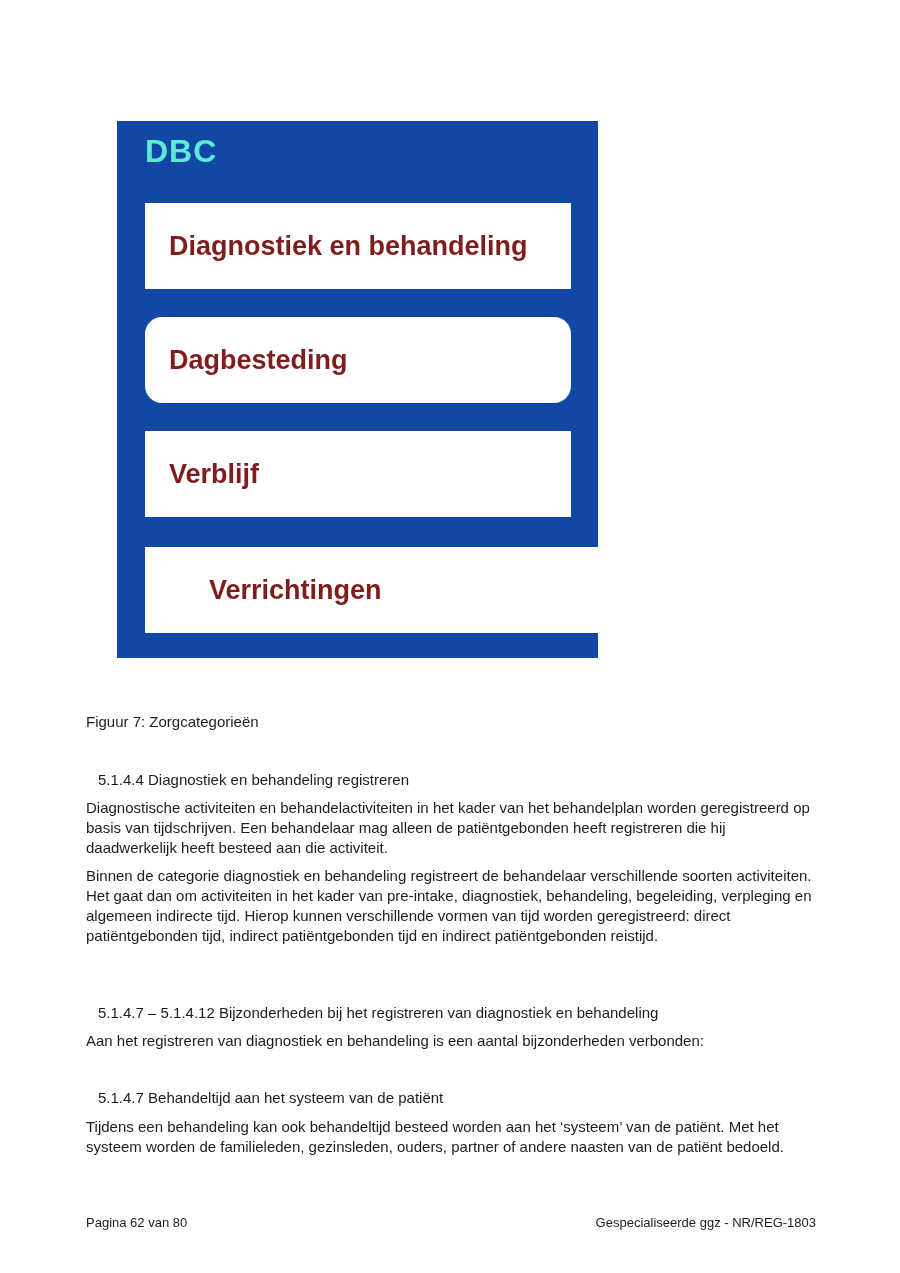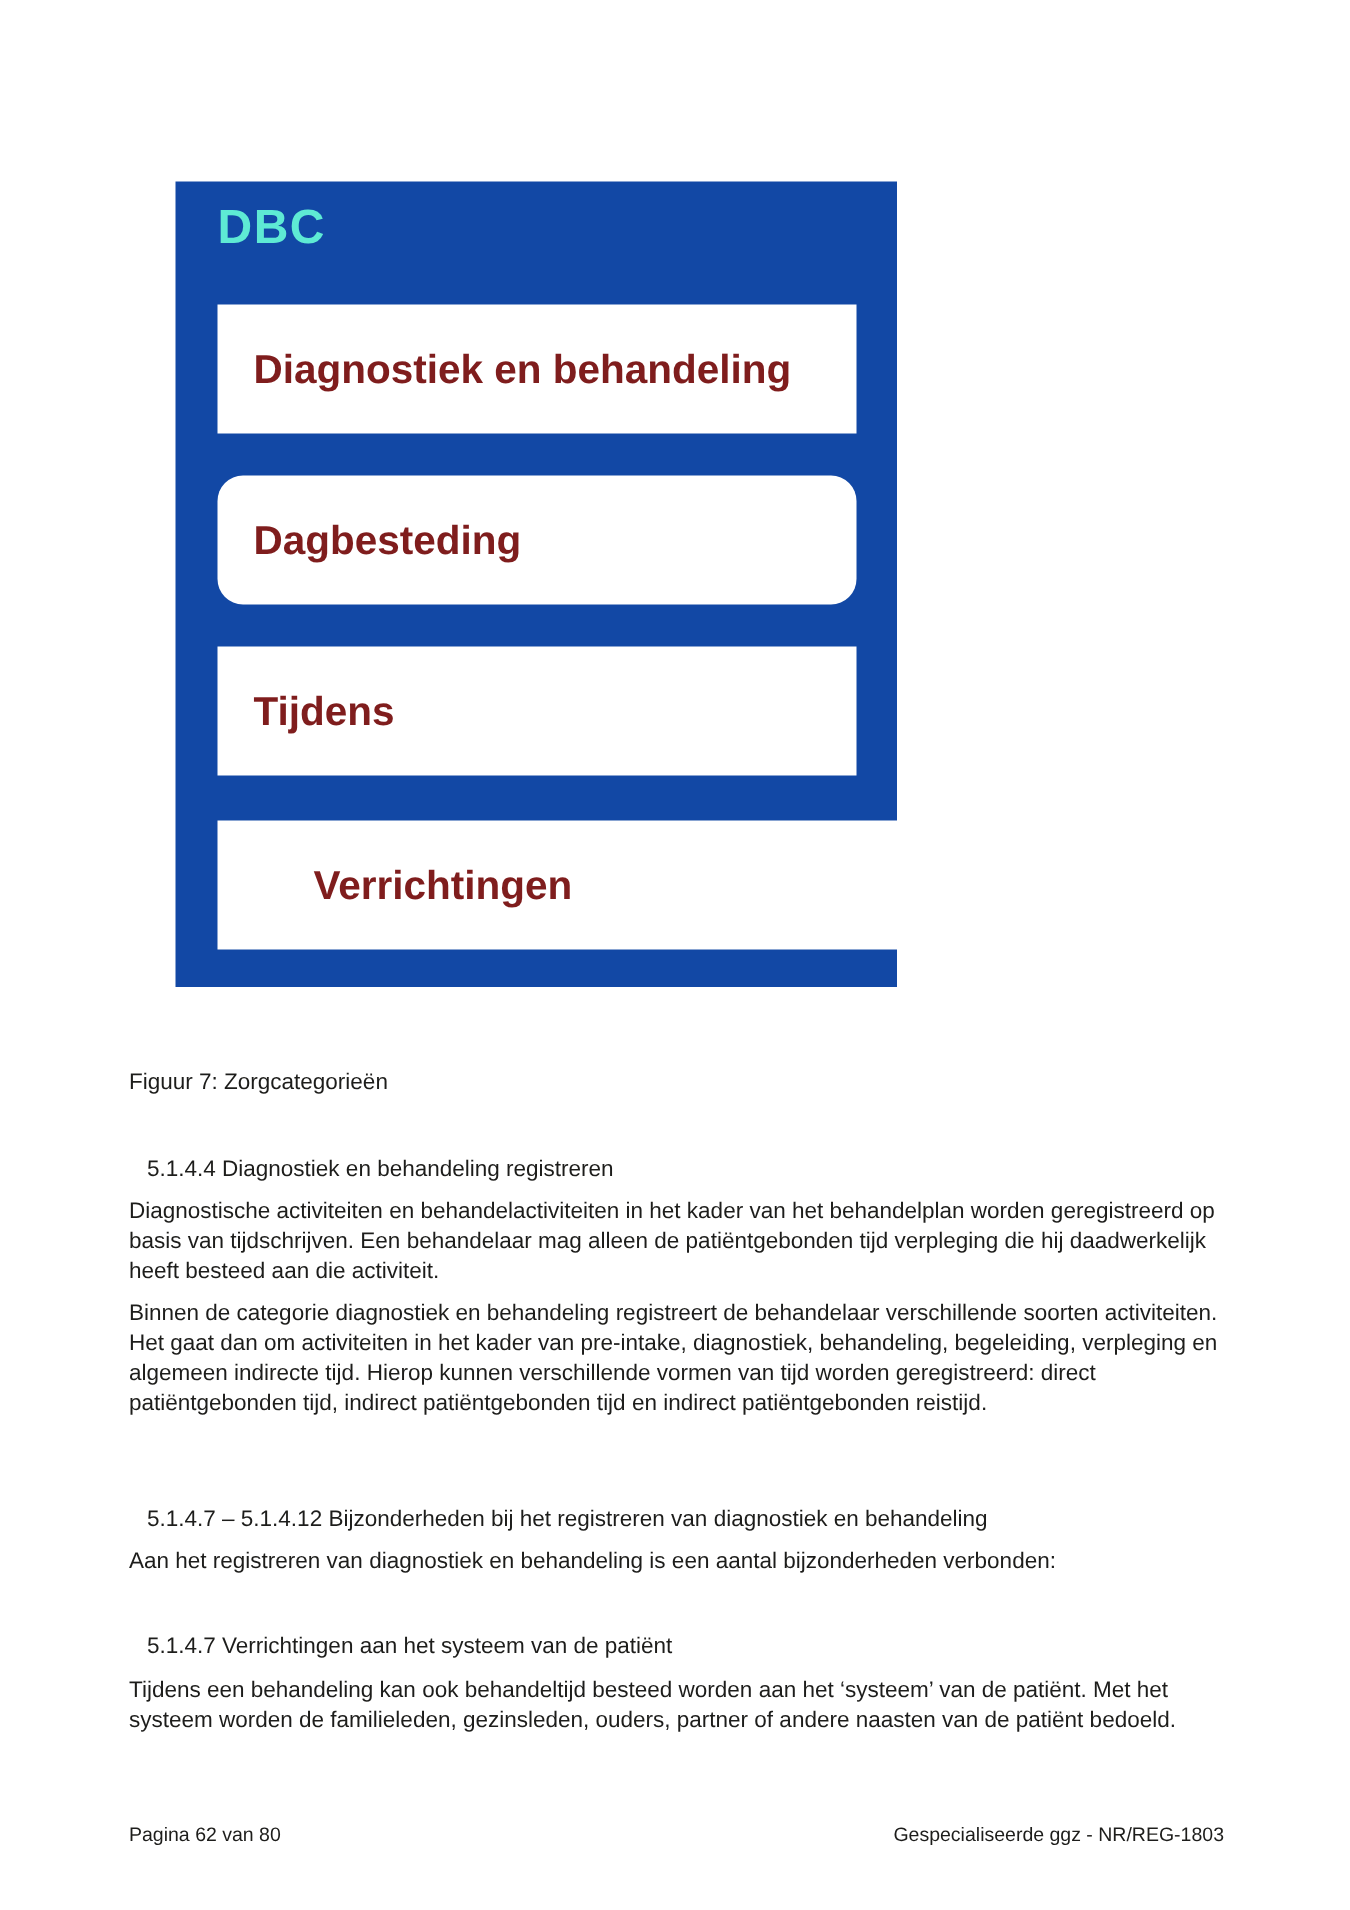--- a/index.html
+++ b/index.html
@@ -81,37 +81,37 @@
 
   <div class="figure">
     <div class="fig-title">DBC</div>
     <div class="fig-box box1">
       <span>Diagnostiek en behandeling</span>
     </div>
     <div class="fig-box box2">
       <span>Dagbesteding</span>
     </div>
     <div class="fig-box box3">
-      <span>Tijdens</span>
+      <span>Verblijf</span>
     </div>
     <div class="fig-box box4">
       <span>Verrichtingen</span>
     </div>
   </div>
 
   <div class="caption">Figuur 7: Zorgcategorieën</div>
 
   <div class="heading h1">5.1.4.4 Diagnostiek en behandeling registreren</div>
-  <p class="para p1">Diagnostische activiteiten en behandelactiviteiten in het kader van het behandelplan worden geregistreerd op basis van tijdschrijven. Een behandelaar mag alleen de patiëntgebonden tijd verpleging die hij daadwerkelijk heeft besteed aan die activiteit.</p>
+  <p class="para p1">Diagnostische activiteiten en behandelactiviteiten in het kader van het behandelplan worden geregistreerd op basis van tijdschrijven. Een behandelaar mag alleen de patiëntgebonden heeft registreren die hij daadwerkelijk heeft besteed aan die activiteit.</p>
   <p class="para p2">Binnen de categorie diagnostiek en behandeling registreert de behandelaar verschillende soorten activiteiten. Het gaat dan om activiteiten in het kader van pre-intake, diagnostiek, behandeling, begeleiding, verpleging en algemeen indirecte tijd. Hierop kunnen verschillende vormen van tijd worden geregistreerd: direct patiëntgebonden tijd, indirect patiëntgebonden tijd en indirect patiëntgebonden reistijd.</p>
 
   <div class="heading h2">5.1.4.7 – 5.1.4.12 Bijzonderheden bij het registreren van diagnostiek en behandeling</div>
   <p class="para p3">Aan het registreren van diagnostiek en behandeling is een aantal bijzonderheden verbonden:</p>
 
-  <div class="heading h3">5.1.4.7 Verrichtingen aan het systeem van de patiënt</div>
+  <div class="heading h3">5.1.4.7 Behandeltijd aan het systeem van de patiënt</div>
   <p class="para p4">Tijdens een behandeling kan ook behandeltijd besteed worden aan het ‘systeem’ van de patiënt. Met het systeem worden de familieleden, gezinsleden, ouders, partner of andere naasten van de patiënt bedoeld.</p>
 
   <div class="footer">
     <span>Pagina 62 van 80</span>
     <span>Gespecialiseerde ggz - NR/REG-1803</span>
   </div>
 
 </div>
 
 </body></html>

